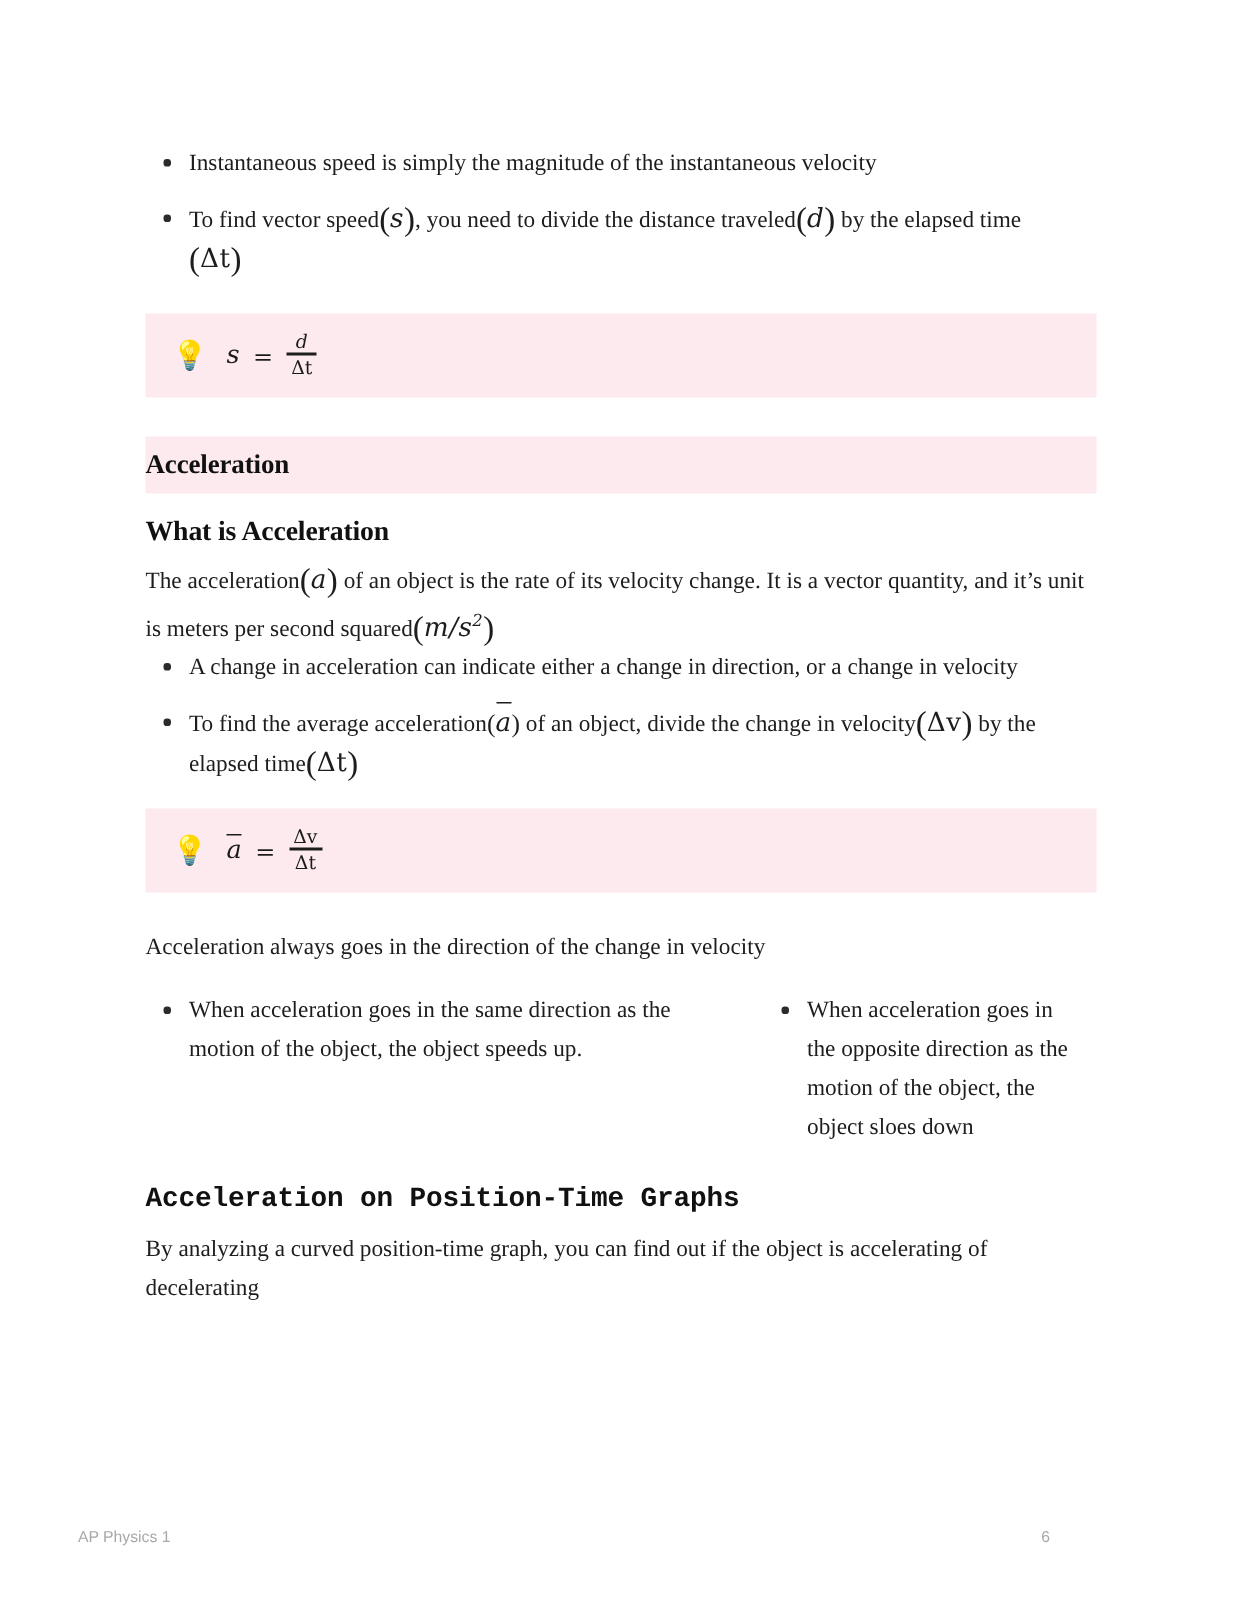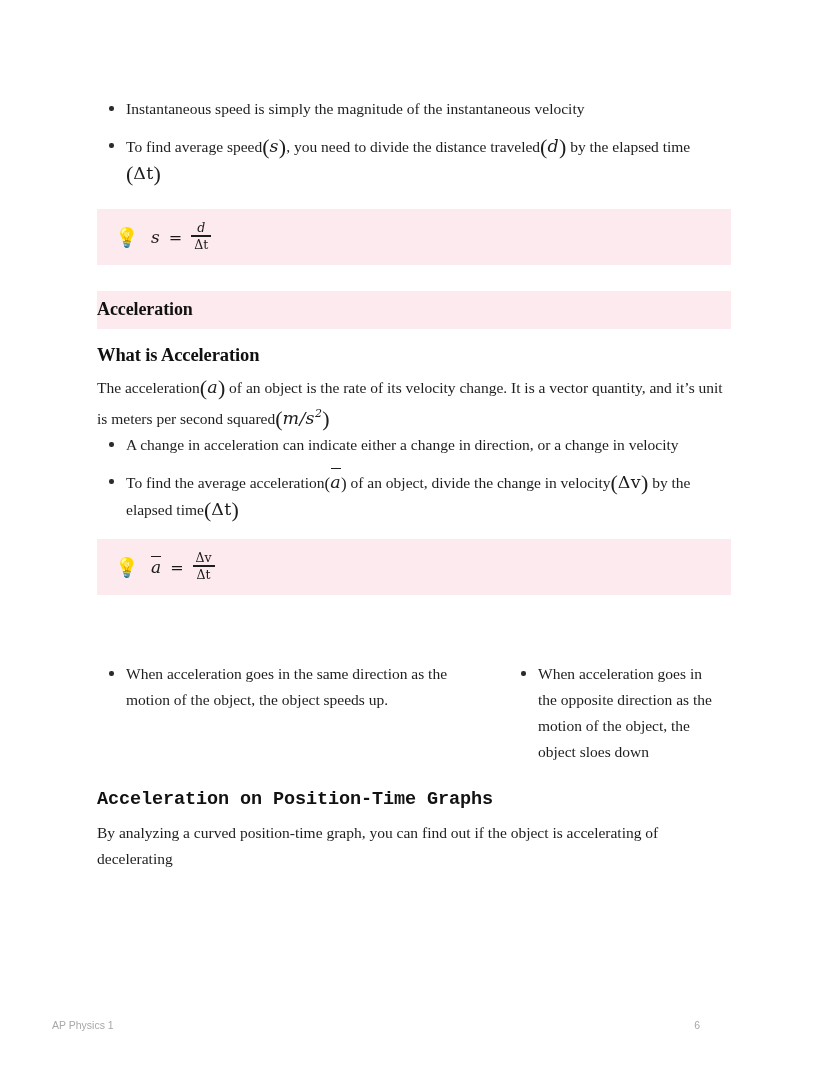--- a/index.html
+++ b/index.html
@@ -230,21 +230,21 @@
 <body>
 
 <div class="page">
 
   <div class="content" style="top:96px;">
     <ul class="bullets">
       <li>
         <span>Instantaneous speed is simply the magnitude of the instantaneous velocity</span>
       </li>
       <li>
-        <span>To find average speed</span><span class="paren">(</span><span class="m">s</span><span class="paren">)</span><span>, you need to divide the distance traveled</span><span class="paren">(</span><span class="m">d</span><span class="paren">)</span><span> by the elapsed time</span><br>
+        <span>To find vector speed</span><span class="paren">(</span><span class="m">s</span><span class="paren">)</span><span>, you need to divide the distance traveled</span><span class="paren">(</span><span class="m">d</span><span class="paren">)</span><span> by the elapsed time</span><br>
         <span class="paren">(</span><span class="m upd">Δt</span><span class="paren">)</span>
       </li>
     </ul>
   </div>
 
   <div class="callout" style="position:absolute; left:97px; top:209px; height:56px;">
     <div class="bulb">💡</div>
     <div class="formula">
       <span class="lhs">s</span>
       <span class="eq">=</span>
@@ -283,20 +283,23 @@
       <span class="lhs"><span class="ovl">a</span></span>
       <span class="eq">=</span>
       <span class="frac">
         <span class="num nonit">Δv</span>
         <span class="bar"></span>
         <span class="den nonit">Δt</span>
       </span>
     </div>
   </div>
 
+  <div class="content" style="top:619px;">
+    <p class="para">Acceleration always goes in the direction of the change in velocity</p>
+  </div>
 
   <div class="twocol" style="position:absolute; left:97px; top:661px;">
     <div class="col-left">
       <ul class="bullets">
         <li>
           <span>When acceleration goes in the same direction as the motion of the object, the object speeds up.</span>
         </li>
       </ul>
     </div>
     <div class="col-right">

